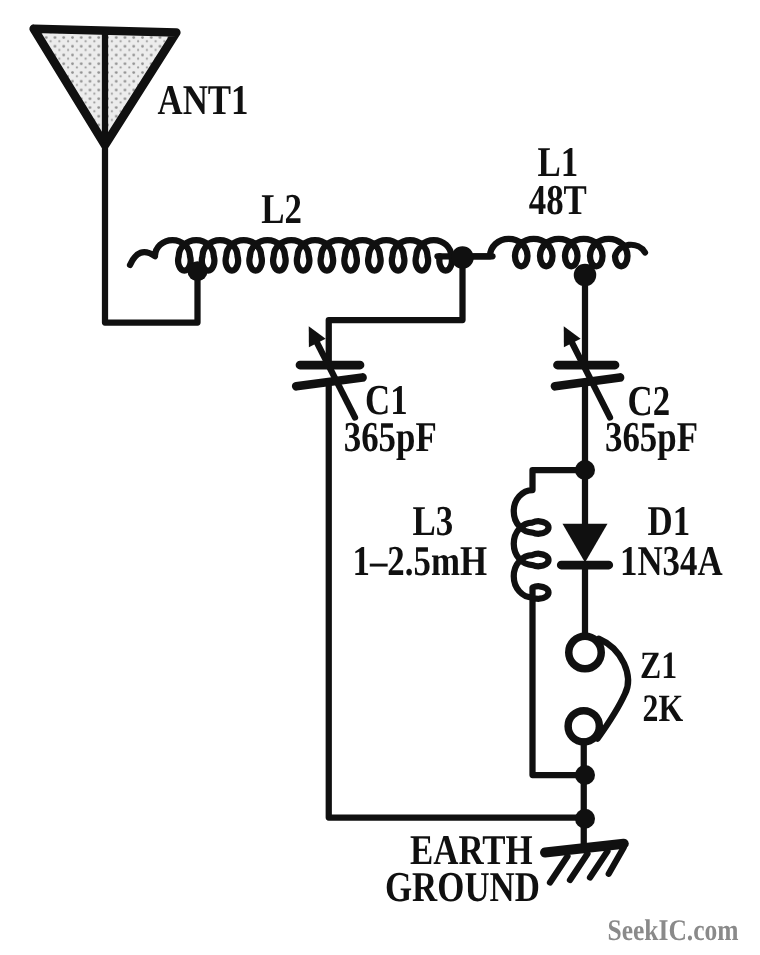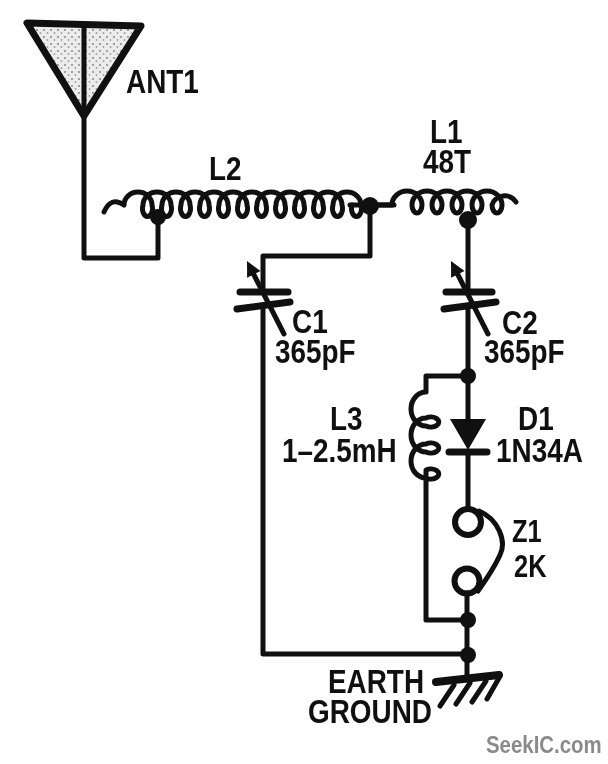--- a/index.html
+++ b/index.html
@@ -1,20 +1,20 @@
 <!DOCTYPE html>
 <html><head>
 <meta charset="utf-8">
 <style>
   html,body{margin:0;padding:0;background:#ffffff;}
   #canvas{
     position:relative;
     width:608px;height:764px;
     background:#ffffff;
-    font-family:Liberation Sans, sans-serif;
+    font-family:Liberation Serif, serif;
     overflow:hidden;
   }
   #circuit-svg{position:absolute;left:0;top:0;}
   .wire{fill:none;stroke:#101010;stroke-width:5;stroke-linecap:round;stroke-linejoin:round;}
   .thick{fill:none;stroke:#101010;stroke-width:7;stroke-linecap:round;}
   .lbl{
     position:absolute;
     font-weight:bold;
     font-size:34px;
     line-height:1;

